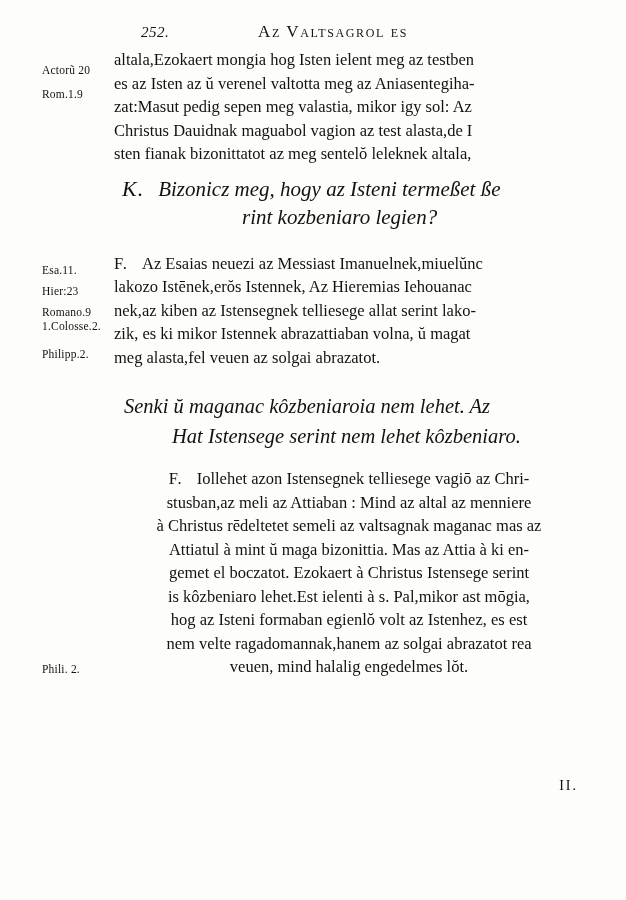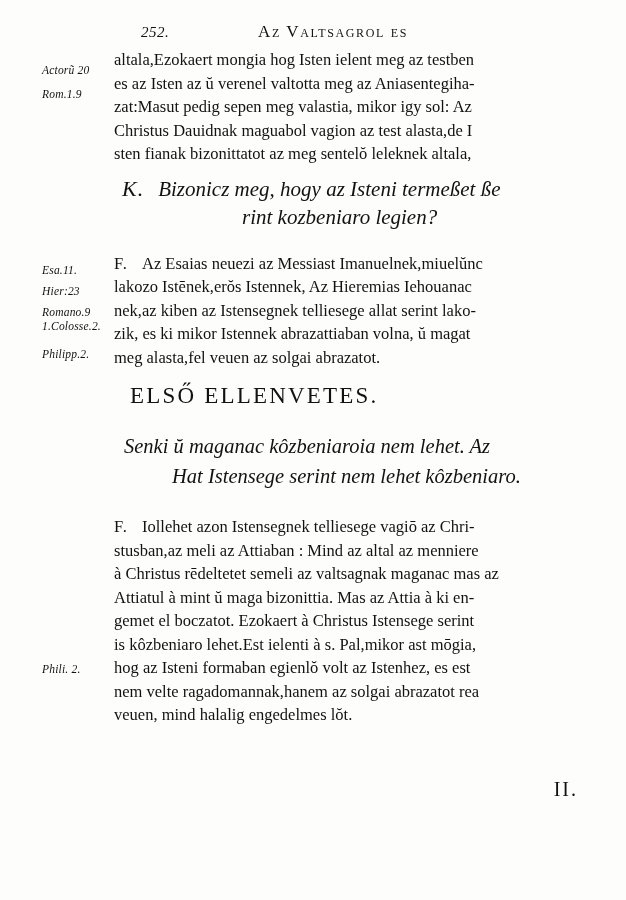--- a/index.html
+++ b/index.html
@@ -49,21 +49,20 @@
   
   .margin-notes {
     position: absolute;
     left: 42px;
     top: 50px;
     width: 96px;
   }
   .mnote {
     position: absolute;
     font-size: 11.5px;
-    font-style: italic;
     letter-spacing: 0.2px;
     white-space: nowrap;
     text-align: right;
   }
 
   
   .col {
     position: absolute;
     left: 114px;
     width: 470px;
@@ -124,28 +123,28 @@
     font-style: italic;
     font-size: 20.5px;
     line-height: 30px;
   }
   .objection .ln { display: block; white-space: nowrap; }
   .oline1 { padding-left: 10px; }
   .oline2 { padding-left: 0px; }
   .oline3 { padding-left: 58px; }
 
   
-  .reply { margin-top: 24px; }
+  .reply { margin-top: 16px; text-align: center; }
 
   
   .trailing {
     position: absolute;
     right: 48px;
     top: 778px;
-    font-size: 20px;
+    font-size: 14px;
     letter-spacing: 2px;
   }
 </style>
 </head>
 <body>
 
 <div class="page">
 
   <div class="header">
     <span class="folio">252.</span>
@@ -179,21 +178,20 @@
     </div>
 
     <div class="para answer">
       <span class="ln"><span class="ansmark">F.</span><span class="indent-q"></span><span>Az Esaias neuezi az Messiast Imanuelnek,miuelŭnc</span></span>
       <span class="ln">lakozo Istēnek,erŏs Istennek,  Az Hieremias Iehouanac</span>
       <span class="ln">nek,az kiben az Istensegnek telliesege allat serint lako-</span>
       <span class="ln">zik,  es ki mikor Istennek abrazattiaban volna,  ŭ magat</span>
       <span class="ln">meg alasta,fel veuen az solgai abrazatot.</span>
     </div>
 
-    <div class="section-heading">ELSŐ ELLENVETES.</div>
 
     <div class="objection">
       <span class="ln oline1">Senki ŭ maganac kôzbeniaroia nem lehet. Az</span>
       <span class="ln oline3">Hat Istensege serint nem lehet kôzbeniaro.</span>
     </div>
 
     <div class="para reply">
       <span class="ln"><span class="ansmark">F.</span><span class="indent-q"></span><span>Iollehet azon Istensegnek telliesege vagiō az Chri-</span></span>
       <span class="ln">stusban,az meli az Attiaban : Mind az altal az menniere</span>
       <span class="ln">à Christus rēdeltetet semeli az valtsagnak maganac mas az</span>

